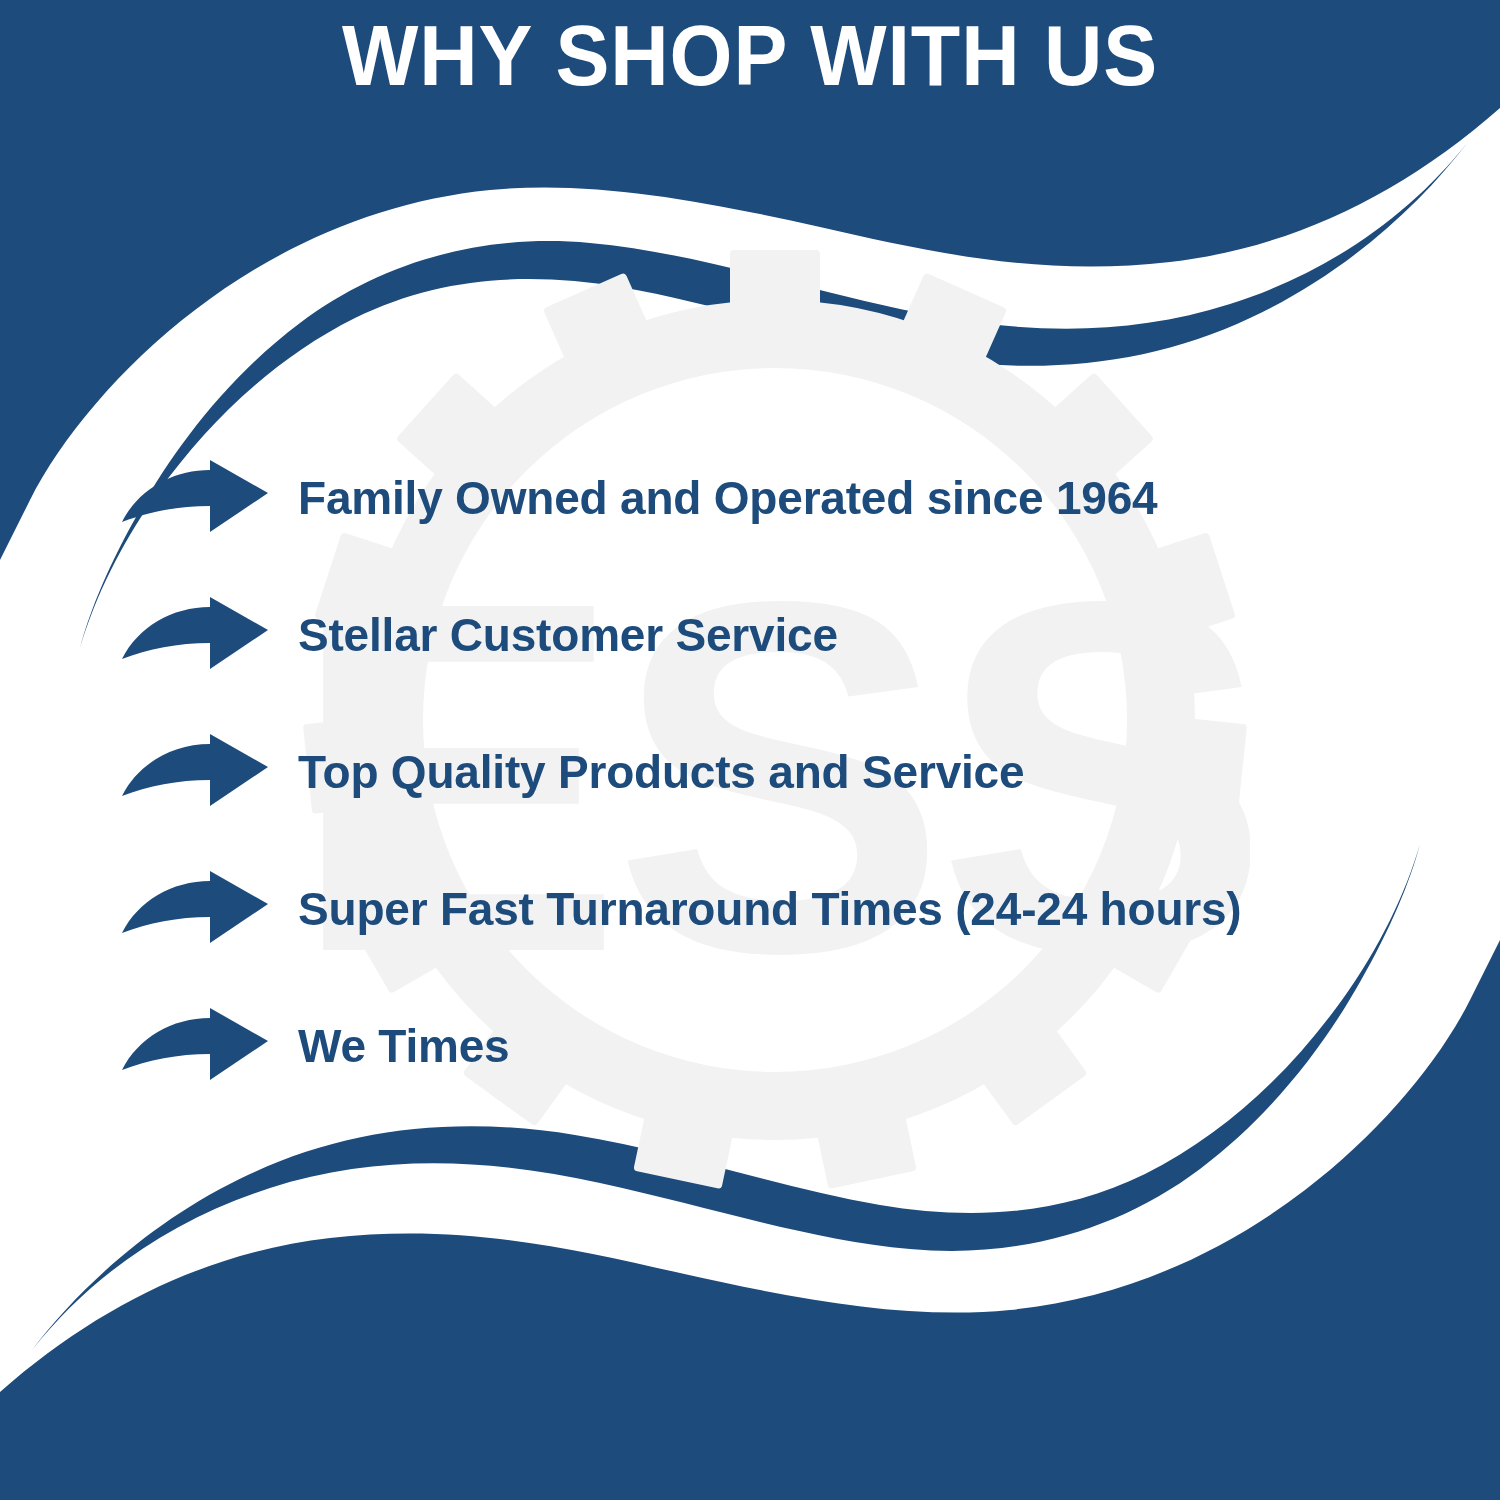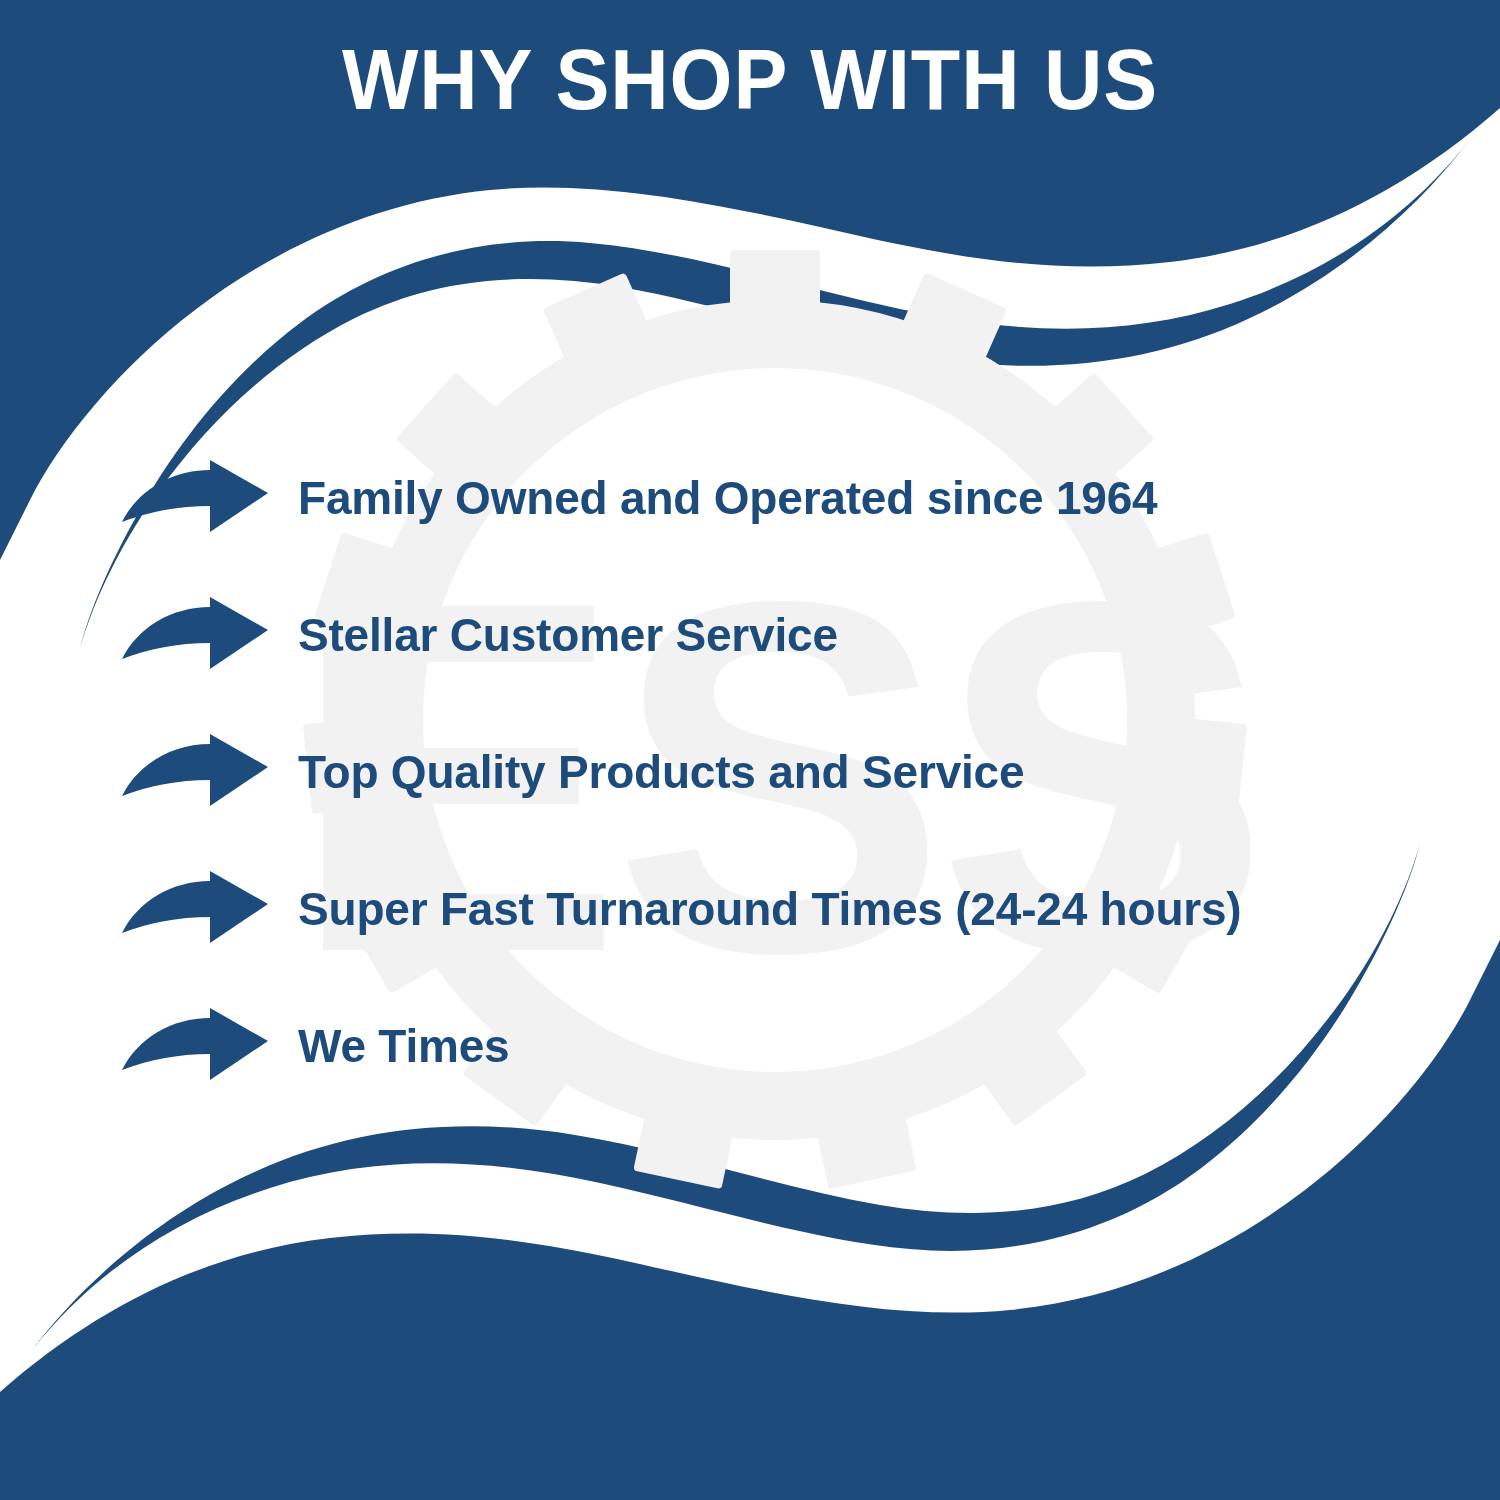--- a/index.html
+++ b/index.html
@@ -39,21 +39,21 @@
 
   
   .title-wrap {
     position: absolute;
     left: 0;
     top: 12px;
     width: 1500px;
     height: 110px;
     z-index: 6;
     display: flex;
-    align-items: flex-end;
+    align-items: flex-start;
     justify-content: center;
   }
   .title-text {
     color: #ffffff;
     font-family: "Liberation Sans", sans-serif;
     font-weight: 700;
     font-size: 86px;
     letter-spacing: 1px;
     line-height: 1;
     white-space: nowrap;

